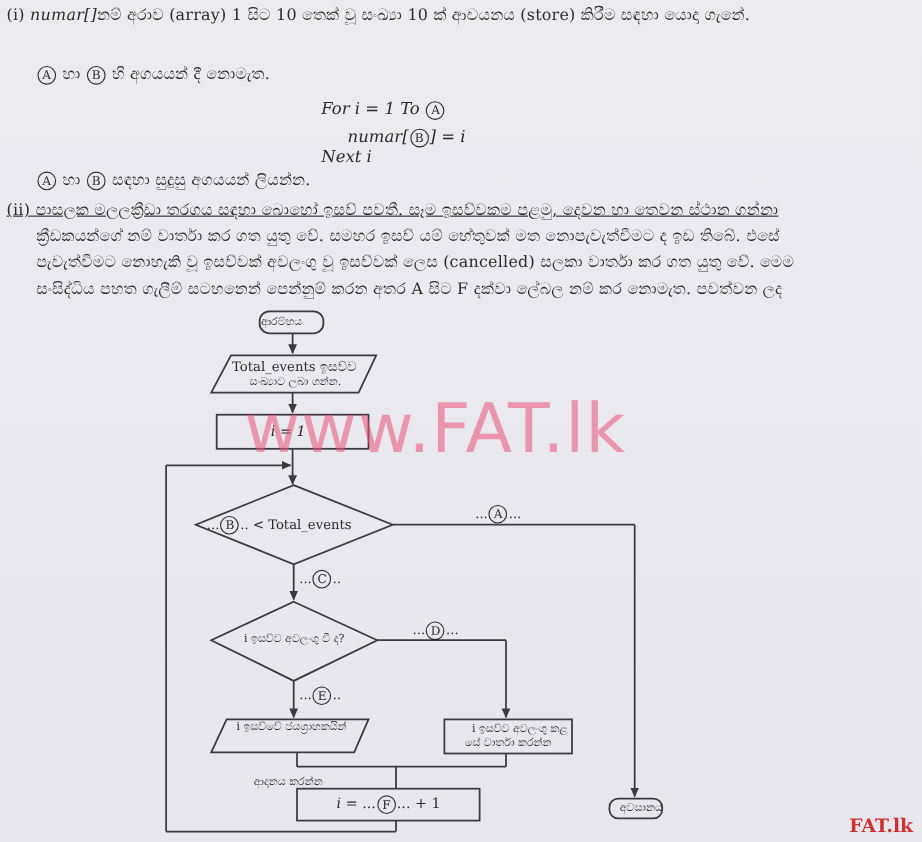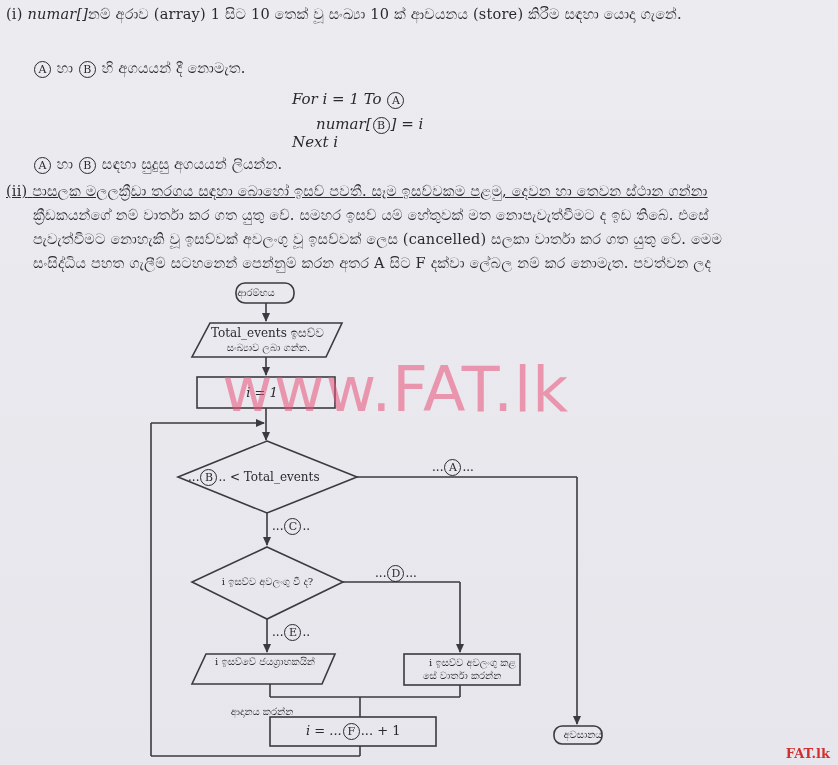--- a/index.html
+++ b/index.html
@@ -17,21 +17,21 @@
     text-align: center; line-height: 15px; font-size: 11px; font-style: normal; vertical-align: middle;
     margin: 0 1px;
   }
   .code { position: absolute; font-size: 15px; font-style: italic; white-space: nowrap; }
   .watermark {
     position: absolute; left: 222px; top: 353px; font-family: "DejaVu Sans", sans-serif; font-weight: normal;
     font-size: 62px; color: rgba(232, 80, 120, 0.55); letter-spacing: 1px; pointer-events: none;
   }
   .corner-mark {
     position: absolute; right: 8px; bottom: 4px; color: #d0302f; font-family: "DejaVu Serif", serif;
-    font-weight: bold; font-size: 13px;
+    font-weight: bold; font-size: 17px;
   }
   svg.flow { position: absolute; left: 0; top: 0; }
   .fc-text { position: absolute; font-size: 12px; text-align: center; white-space: nowrap; }
   .fc-small { font-size: 10px; }
   .lbl { position: absolute; font-size: 12px; white-space: nowrap; }
 </style>
 </head>
 <body>
 
 <div class="page">

